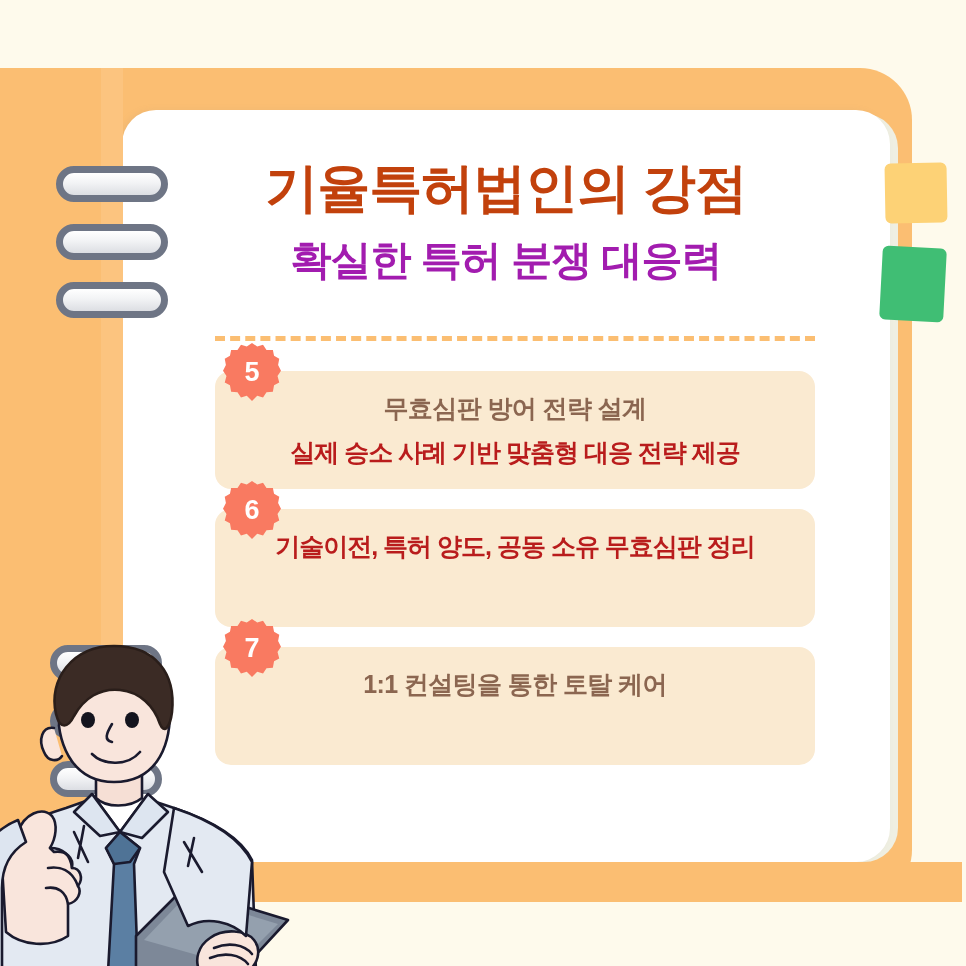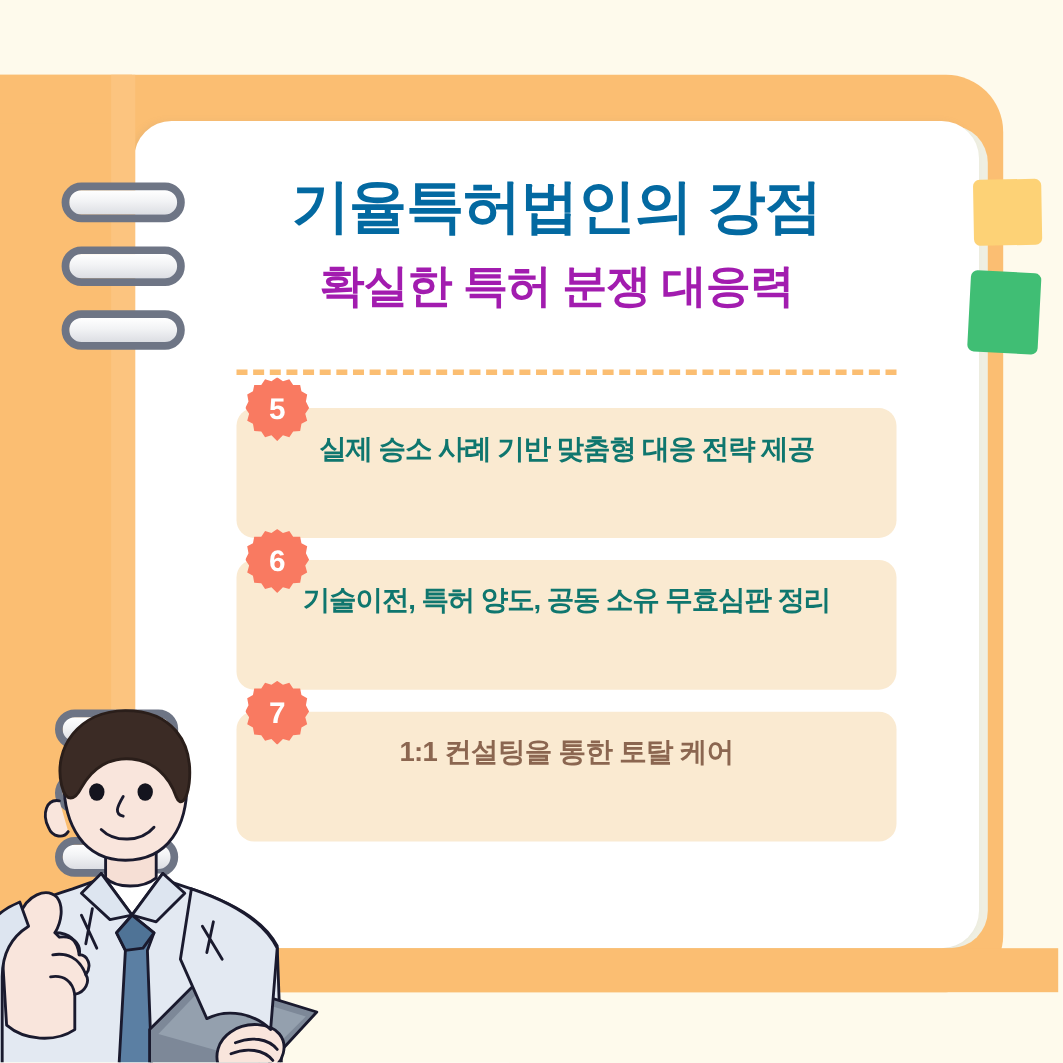--- a/index.html
+++ b/index.html
@@ -118,21 +118,21 @@
     position: absolute;
     left: 122px;
     top: 160px;
     width: 768px;
     text-align: center;
     z-index: 10;
   }
   .main-title {
     font-size: 53px;
     font-weight: 700;
-    color: #0369a1;
+    color: #c2410c;
     letter-spacing: -1px;
     line-height: 1.06;
     margin: 0;
   }
   .sub-title {
     font-size: 41px;
     font-weight: 700;
     color: #a21caf;
     letter-spacing: -1px;
     margin: 22px 0 0 0;
@@ -172,21 +172,21 @@
     font-weight: 700;
     color: #8B6650;
     letter-spacing: -0.6px;
     margin: 0 0 14px 0;
     line-height: 1.2;
   }
   .feature-body {
     text-align: center;
     font-size: 25px;
     font-weight: 700;
-    color: #0f766e;
+    color: #b91c1c;
     letter-spacing: -1px;
     margin: 0;
     line-height: 1.2;
   }
 
   
   .badge {
     position: absolute;
     left: 8px;
     top: -28px;
@@ -255,20 +255,21 @@
     <h1 class="main-title">기율특허법인의 강점</h1>
     <h2 class="sub-title">확실한 특허 분쟁 대응력</h2>
   </div>
 
   <div class="divider"></div>
 
   <div class="features">
 
     <div class="feature">
       <div class="badge">5</div>
+      <p class="feature-heading">무효심판 방어 전략 설계</p>
       <p class="feature-body">실제 승소 사례 기반 맞춤형 대응 전략 제공</p>
     </div>
 
     <div class="feature">
       <div class="badge">6</div>
       <p class="feature-body">기술이전, 특허 양도, 공동 소유 무효심판 정리</p>
     </div>
 
     <div class="feature">
       <div class="badge">7</div>

